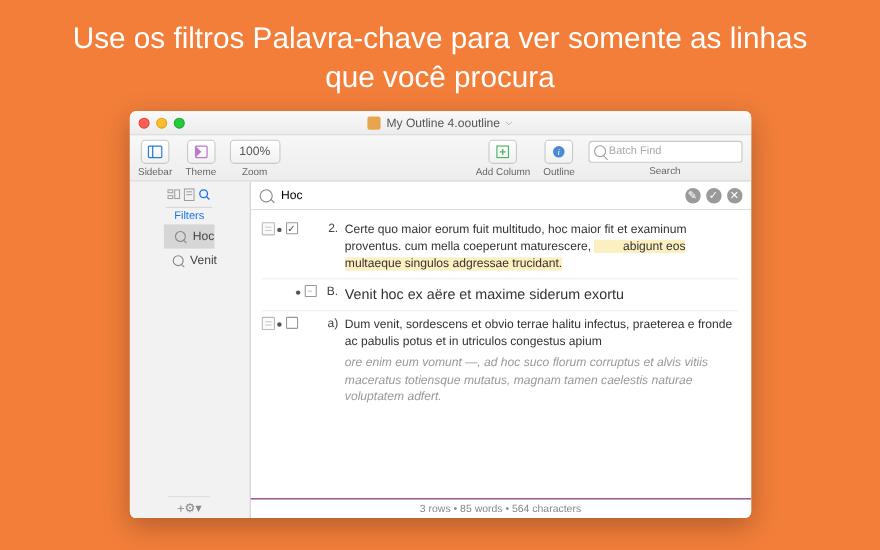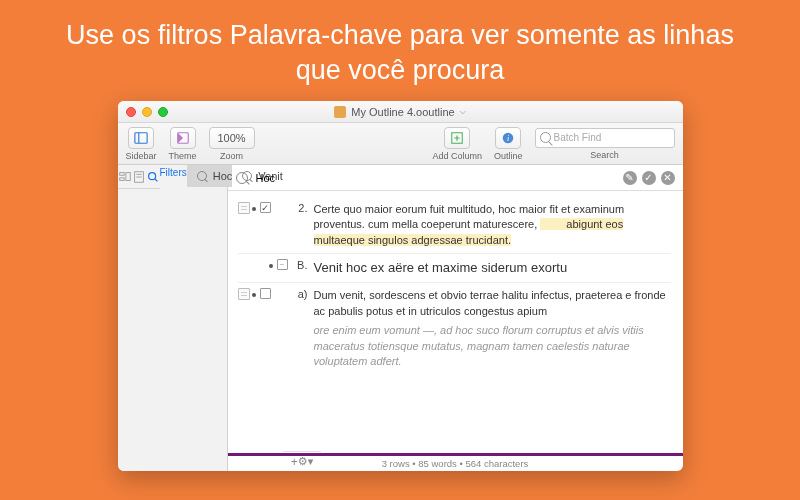--- a/index.html
+++ b/index.html
@@ -79,21 +79,21 @@
   }
   .mag { width:11px; height:11px; border:1.3px solid #999; border-radius:50%; position:relative; margin-right:3px;}
   .mag::after { content:""; position:absolute; width:5px; height:1.3px; background:#999; transform:rotate(45deg); bottom:-2px; right:-3px; }
   .icon-glyph { width:14px; height:14px; display:inline-block; }
   
   .body { flex:1; display:flex; overflow:hidden; }
   .sidebar {
     width: 110px;
     background: #f2f2f2;
     border-right:1px solid #d0d0d0;
-    display:flex; flex-direction:row;
+    display:flex; flex-direction:column;align-items:center;
   }
   .sb-tabs { height:24px; display:flex; border-bottom:1px solid #d6d6d6; }
   .sb-tab { flex:1; display:flex; align-items:center; justify-content:center; font-size:12px; color:#888; }
   .sb-tab.sel { color:#1a73e8; }
   .sb-title { font-size:10px; text-align:center; color:#1a73e8; margin:2px 0 2px; }
   .filter-item { height:22px; display:flex; align-items:center; font-size:11px; padding-left:10px; gap:6px; color:#444; }
   .filter-item.sel { background:#d6d6d6; }
   .mag-sm { width:10px; height:10px; border:1.2px solid #888; border-radius:50%; position:relative;}
   .mag-sm::after{content:"";position:absolute;width:4px;height:1.2px;background:#888;transform:rotate(45deg);bottom:-1px;right:-2px;}
   .sb-footer { margin-top:auto; height:20px; display:flex; align-items:center; justify-content:space-between; padding:0 8px; color:#888; font-size:12px; border-top:1px solid #ddd; }
@@ -121,21 +121,21 @@
   .chk { width:11px;height:11px;border:1px solid #999;border-radius:1px;display:flex;align-items:center;justify-content:center;font-size:9px;color:#444;}
   .bullet { width:4px;height:4px;background:#555;border-radius:50%; margin-top:5px;}
   .rownum { color:#444; min-width:14px; text-align:right; }
   .rowtext { flex:1; line-height:1.4; }
   .hl { background:#fcefc0;padding-left:26px; }
   .sub { color:#999; margin-top:4px;font-style:italic; }
   .row.big .rowtext { font-size:13px; }
   .disc { margin-left:-2px; }
   .box-outline { width:11px;height:11px;border:1px solid #999;border-radius:1px;}
   .status {
-    height:18px; border-top:3px solid #701a75;
+    height:18px; border-top:1px solid #701a75;
     font-size:9.5px; color:#888; text-align:center;
     display:flex; align-items:center; justify-content:center;
   }
 </style>
 </head>
 <body>
 
 <div class="headline">Use os filtros Palavra-chave para ver somente as linhas que você procura</div>
 
 <div class="window">

